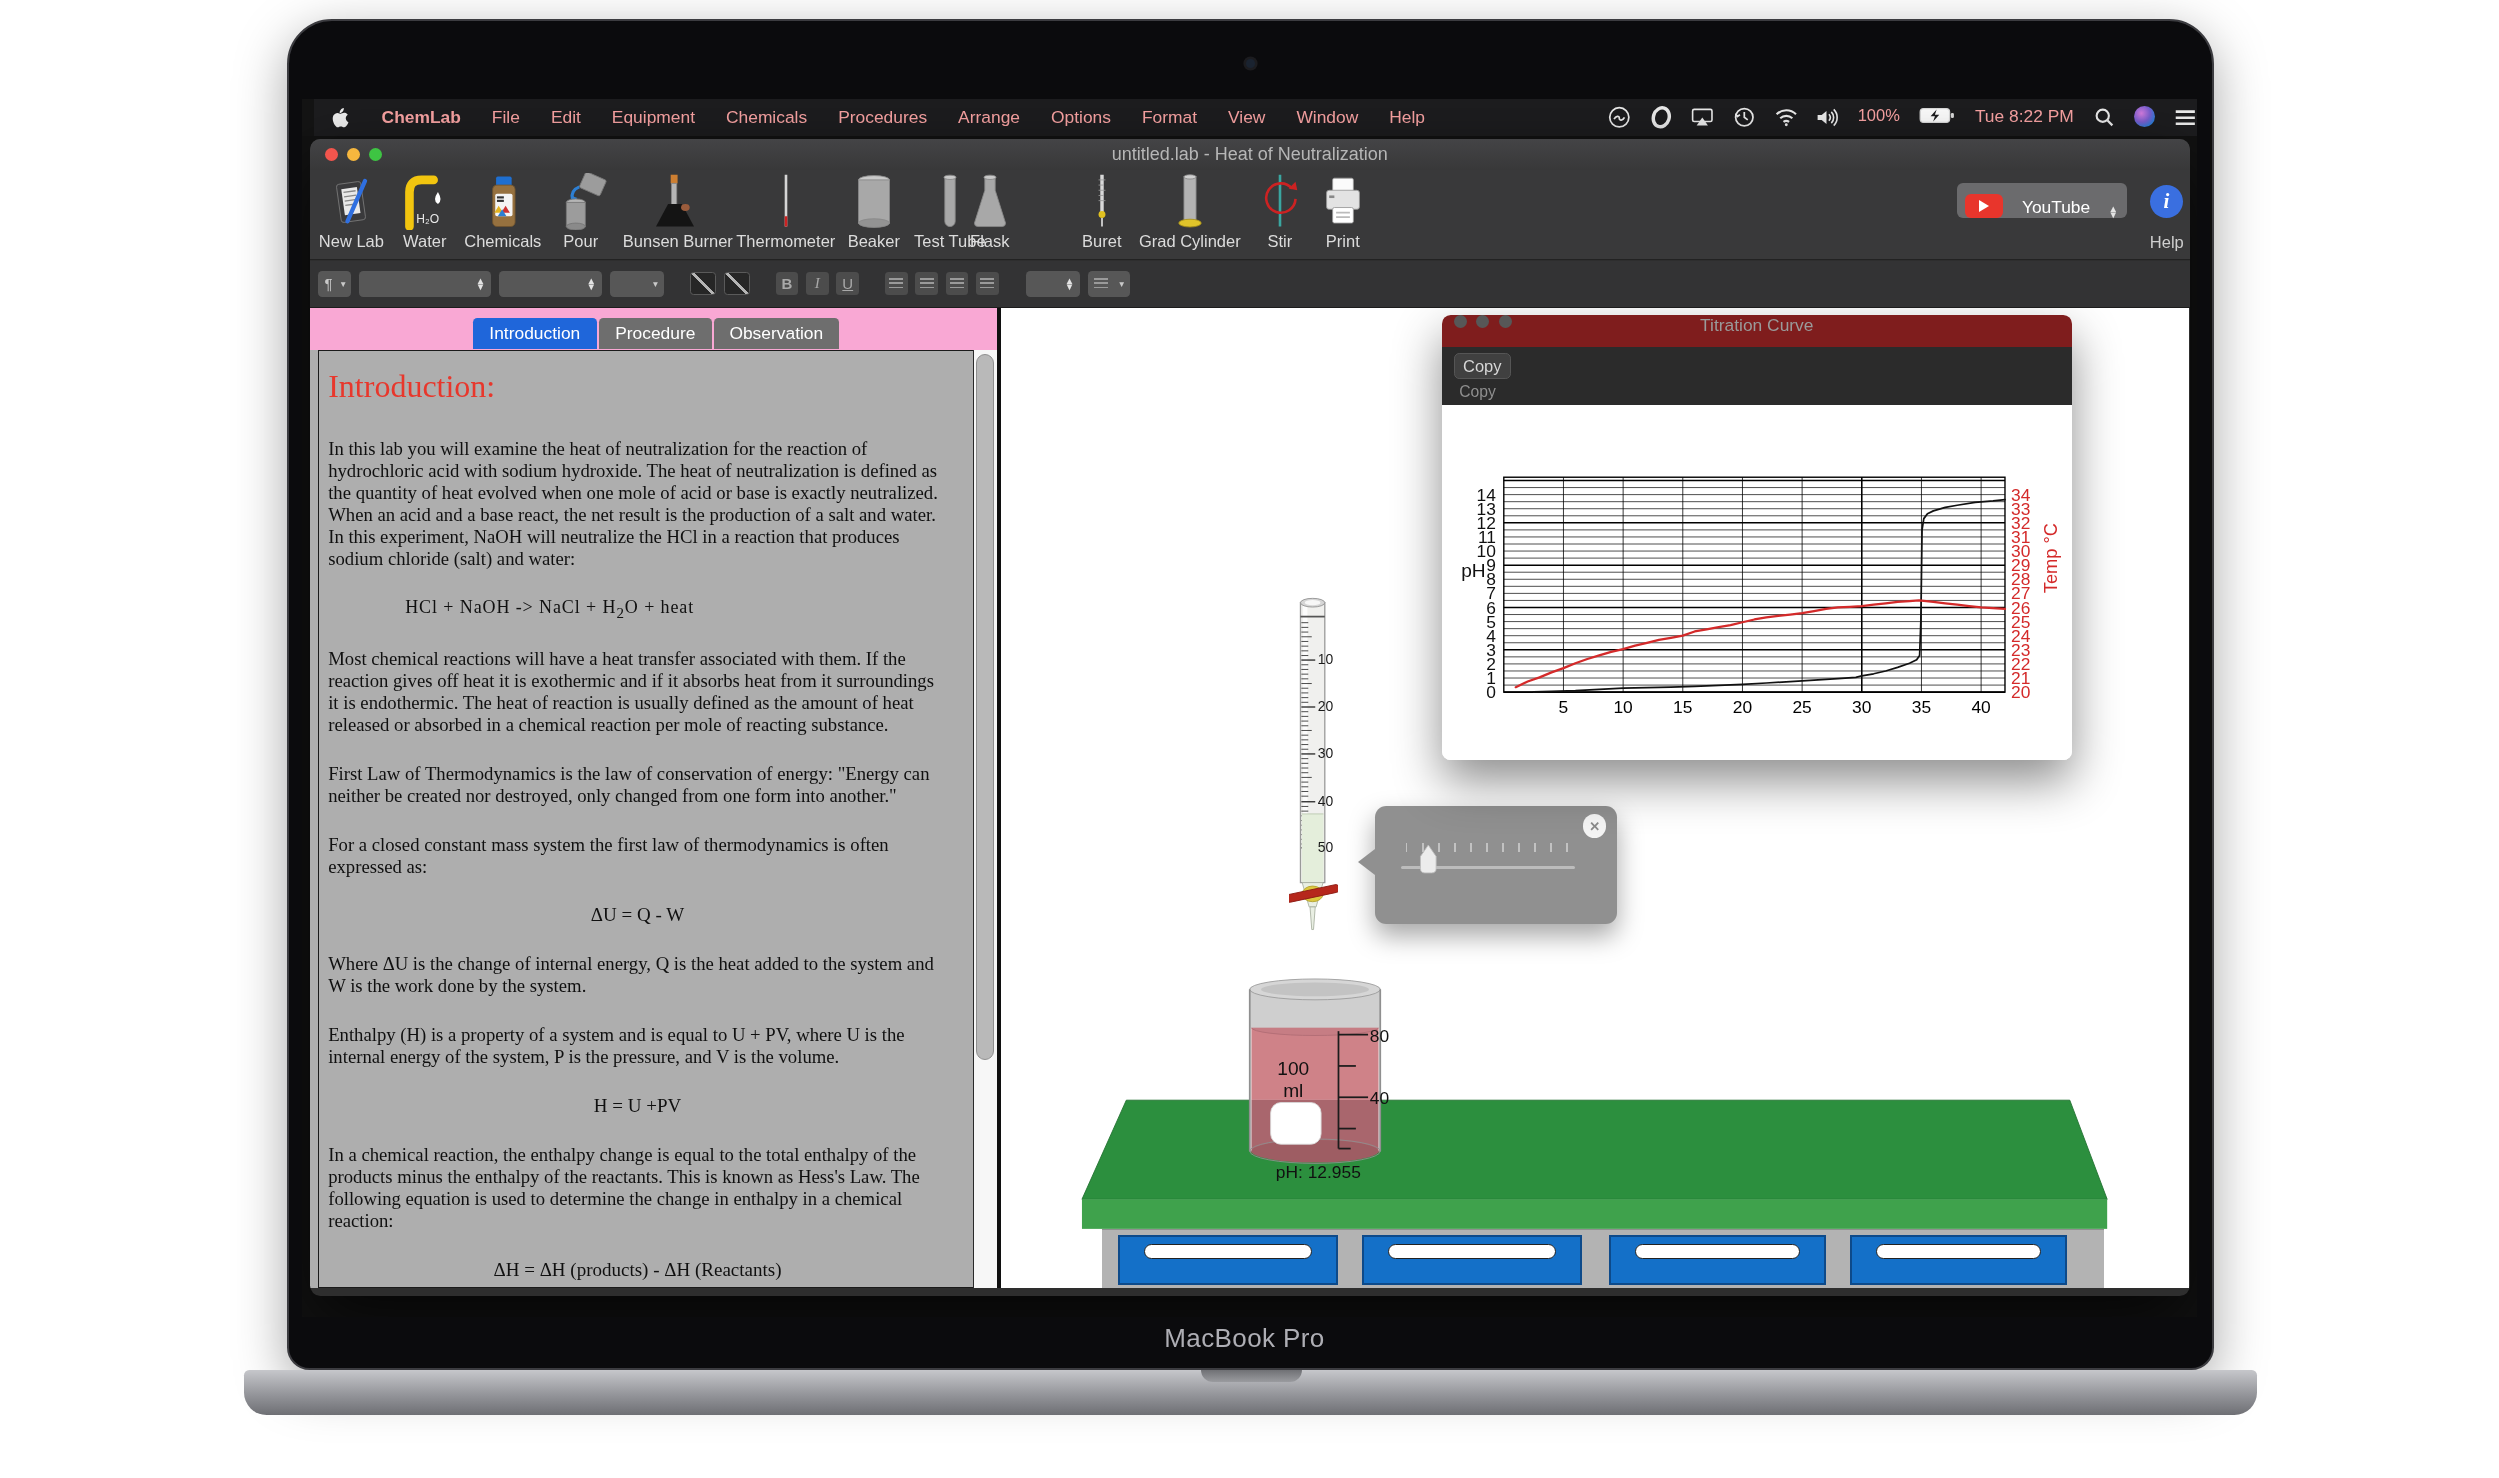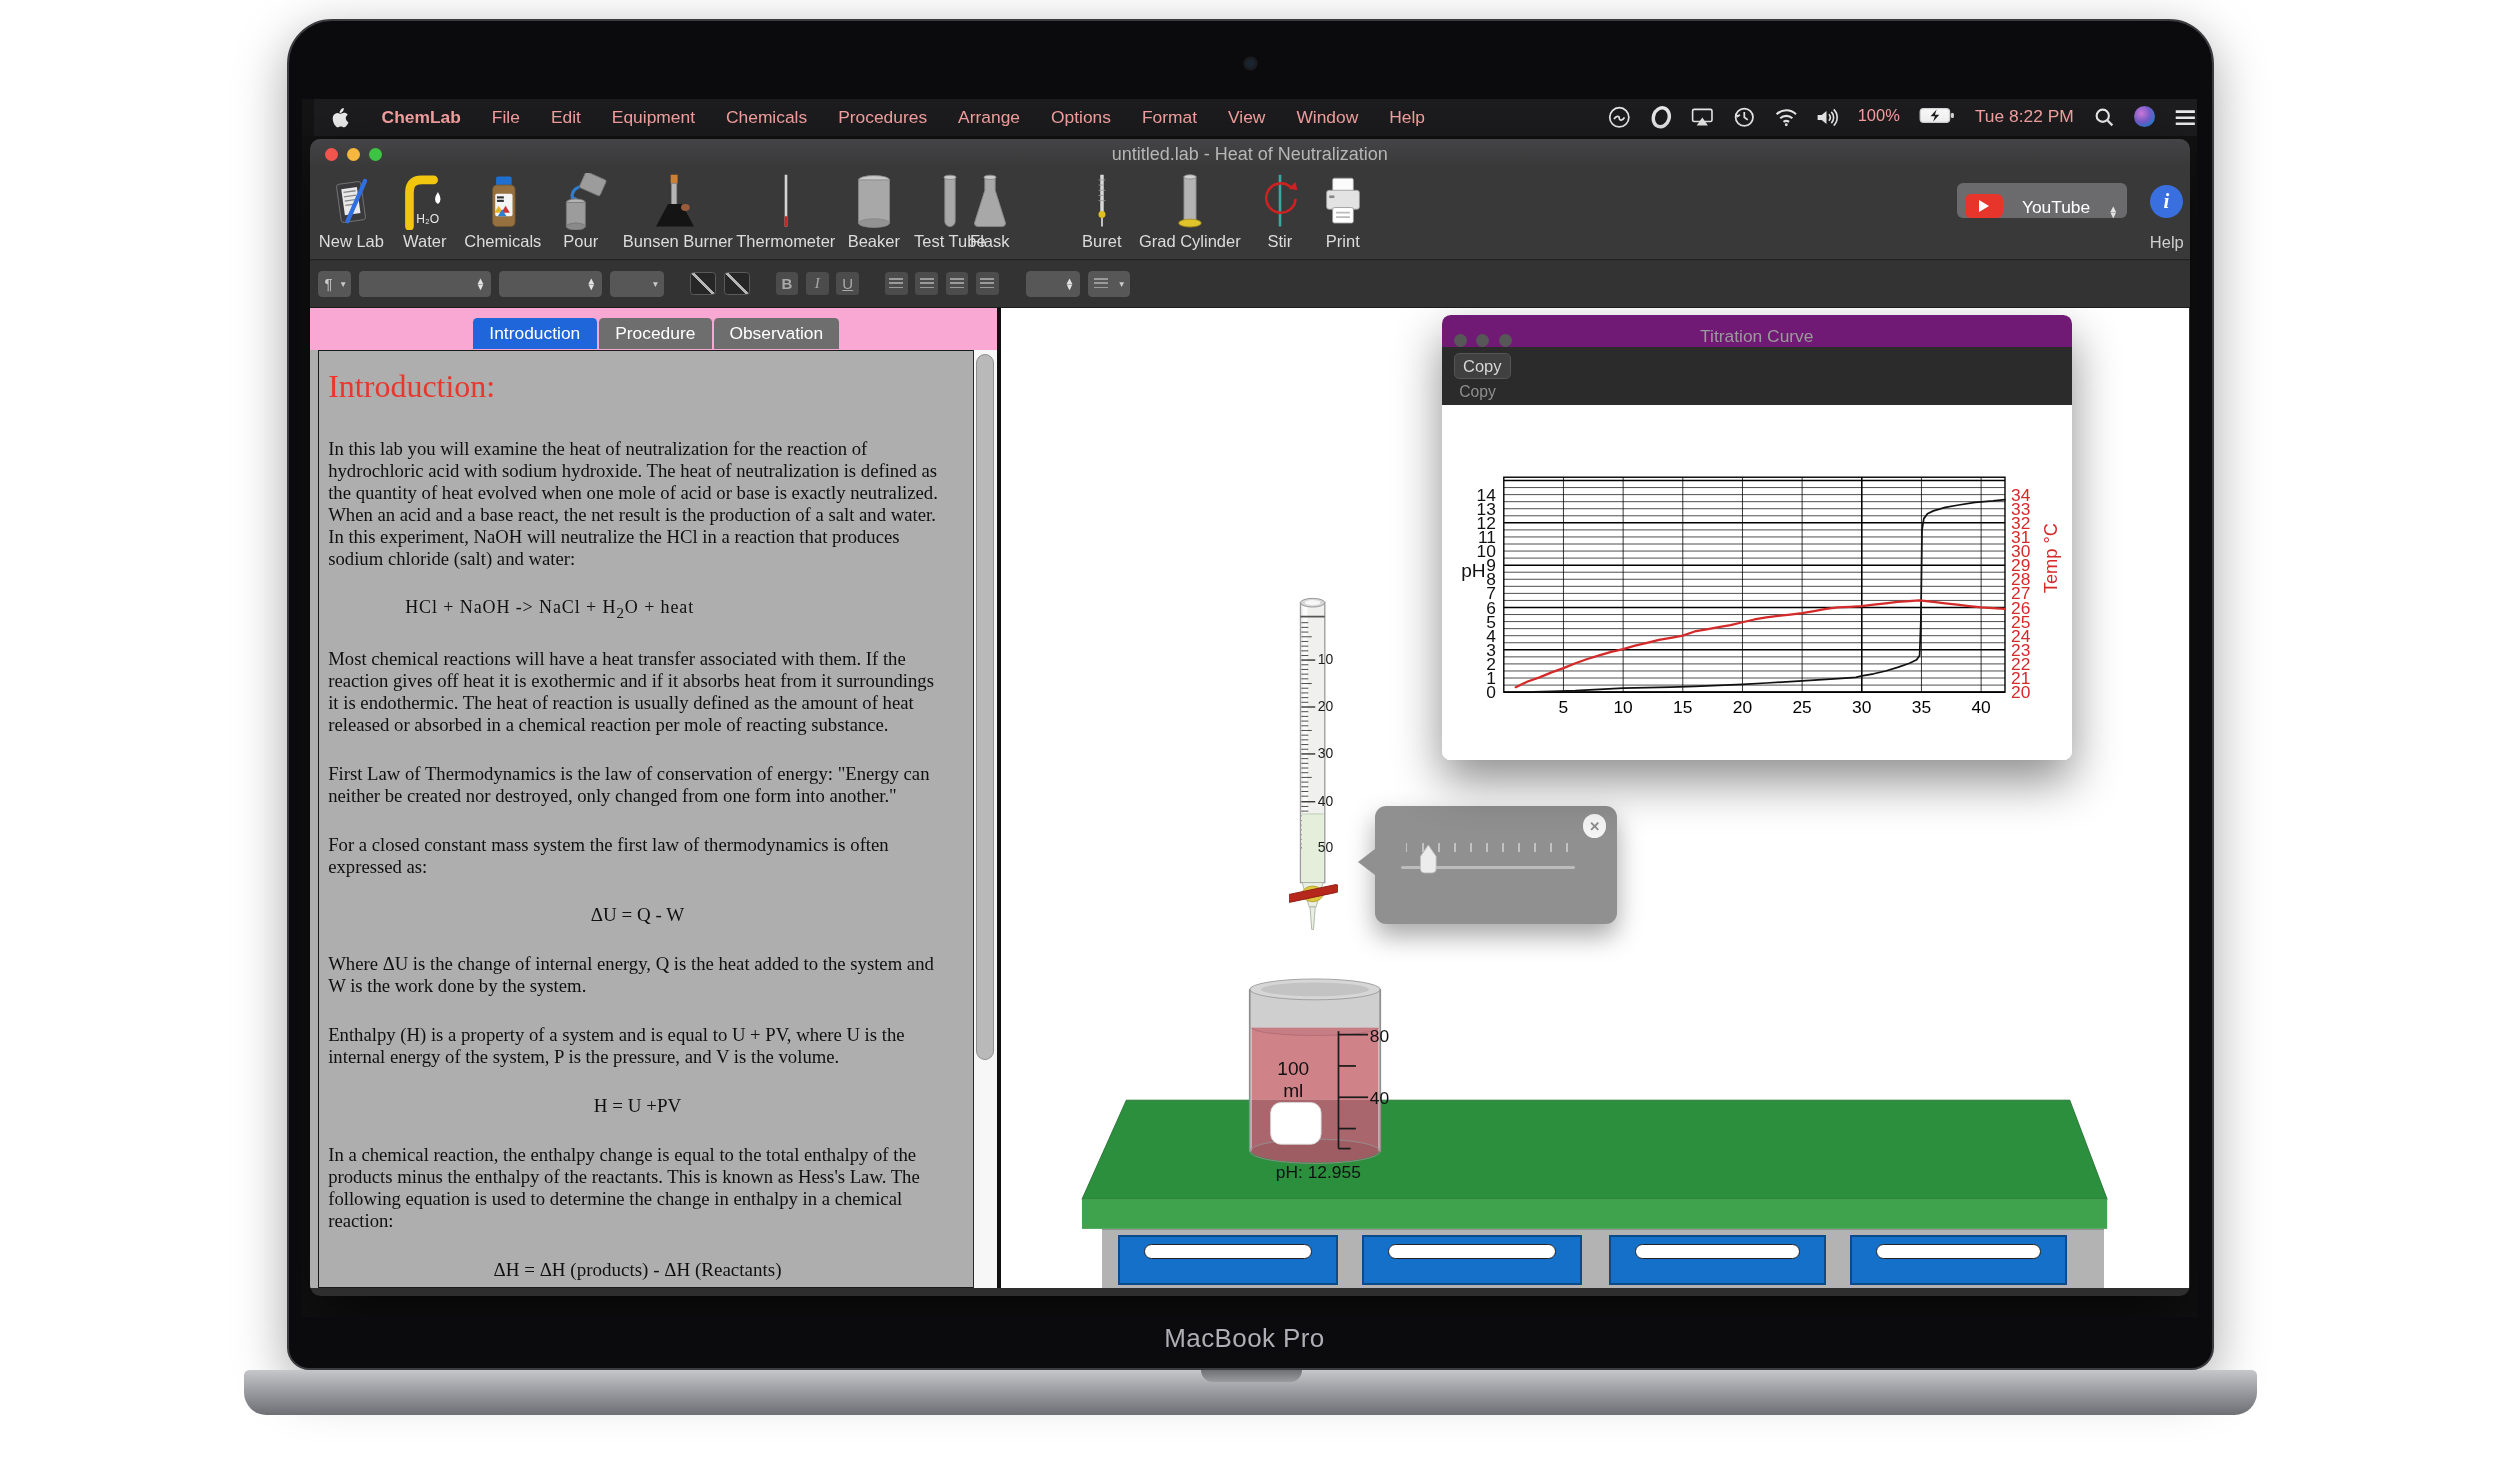--- a/index.html
+++ b/index.html
@@ -99,21 +99,21 @@
 
   
   .bench-top{position:absolute;left:0;top:0;width:1188px;height:980px;pointer-events:none;}
   .cabinet{position:absolute;left:101px;top:921px;width:1002px;height:59px;background:#b3b3b3;border-top:1.7px solid #8f8f8f;}
   .drawer{position:absolute;top:5.2px;height:50px;background:#1470c8;border:2.6px solid #0d4a8a;}
   .handle{position:absolute;left:24px;right:24px;top:7px;height:15px;background:#fff;border:1.7px solid #222;border-radius:7.8px;}
 
   
   .titwin{position:absolute;left:441px;top:7.8px;width:630px;height:445px;border-radius:8.7px;overflow:hidden;
     box-shadow:0 21px 48px rgba(0,0,0,.45);background:#fff;}
-  .tit-titlebar{position:absolute;left:0;top:0;width:100%;height:32px;background:#701a75;display:flex;align-items:flex-end;}
+  .tit-titlebar{position:absolute;left:0;top:0;width:100%;height:32px;background:#7f1d1d;display:flex;align-items:flex-start;}
   .tit-dot{width:13px;height:13px;border-radius:50%;background:#575757;margin-left:9.6px;}
   .tit-dot:first-child{margin-left:12px;}
   .tit-title{position:absolute;left:0;right:0;text-align:center;color:#9a9a9a;font-size:17.4px;}
   .tit-copybar{position:absolute;left:0;top:32px;width:100%;height:58px;background:#2b2b2b;}
   .copy-btn{position:absolute;left:12px;top:6px;width:57px;height:26px;background:#404040;border:0.9px solid #555;
     border-radius:5.2px;color:#d6d6d6;font-size:16.5px;display:flex;align-items:center;justify-content:center;}
   .copy-lbl{position:absolute;left:17.4px;top:36px;color:#8f8f8f;font-size:15.7px;}
   .chartarea{position:absolute;left:0;top:90px;width:630px;height:355px;background:#fff;}
 
   

